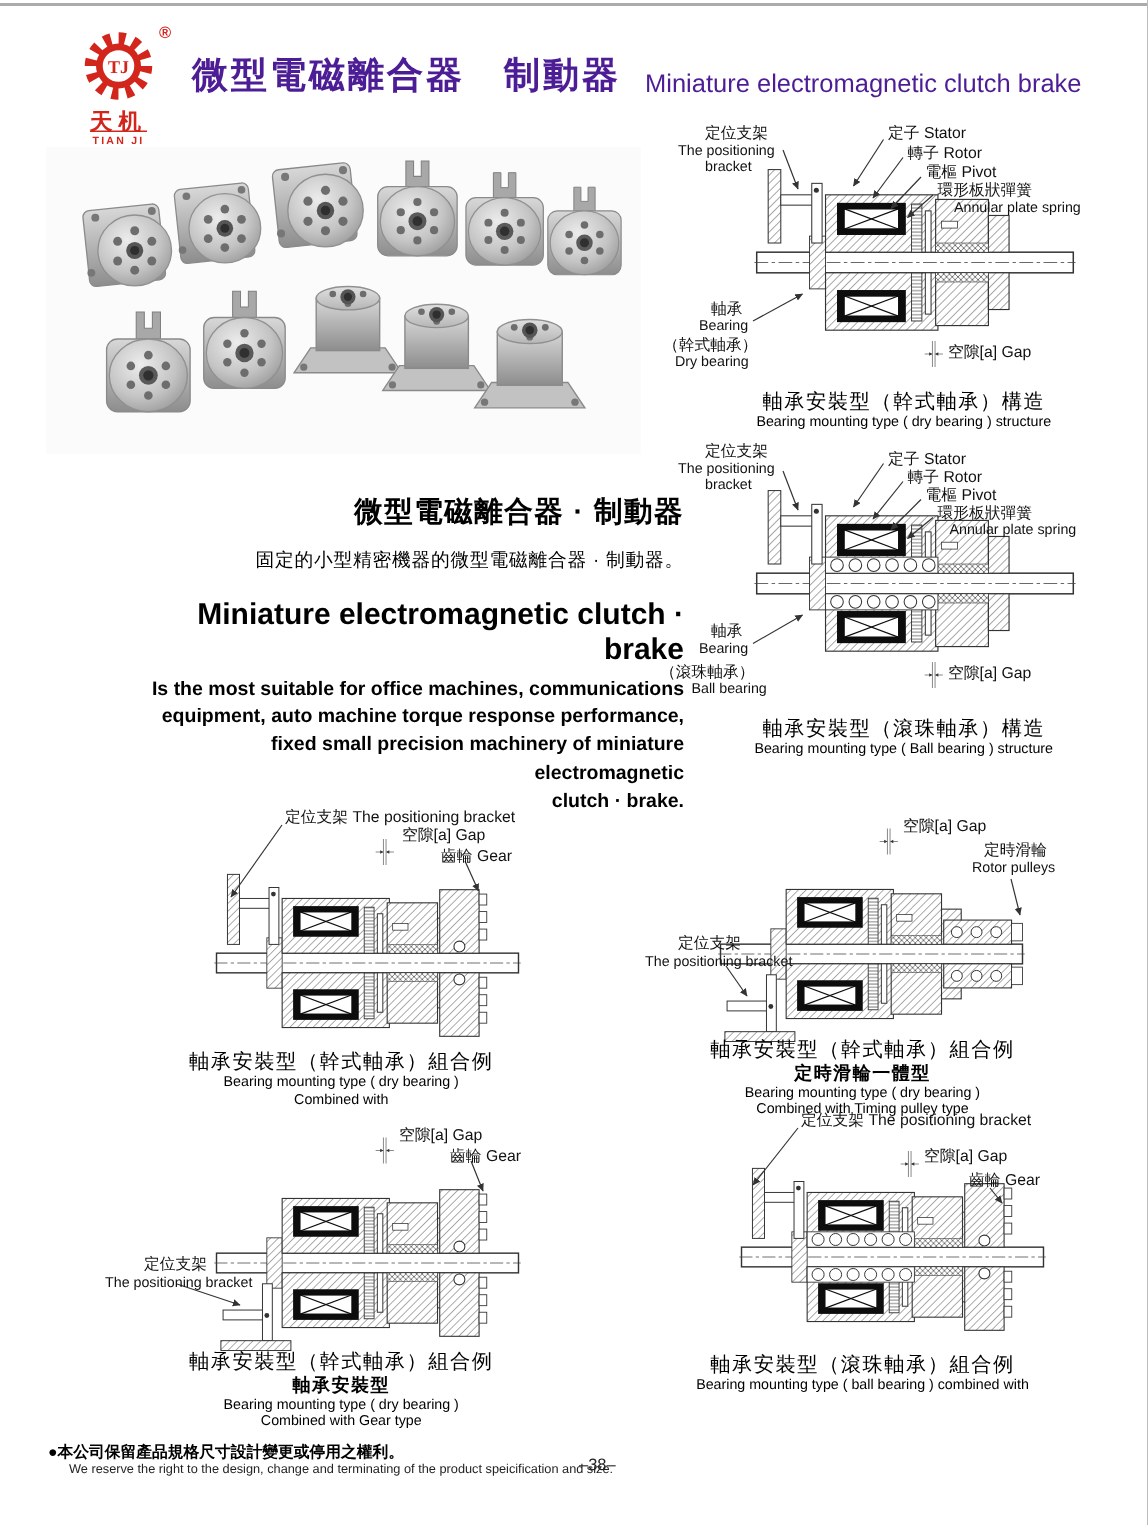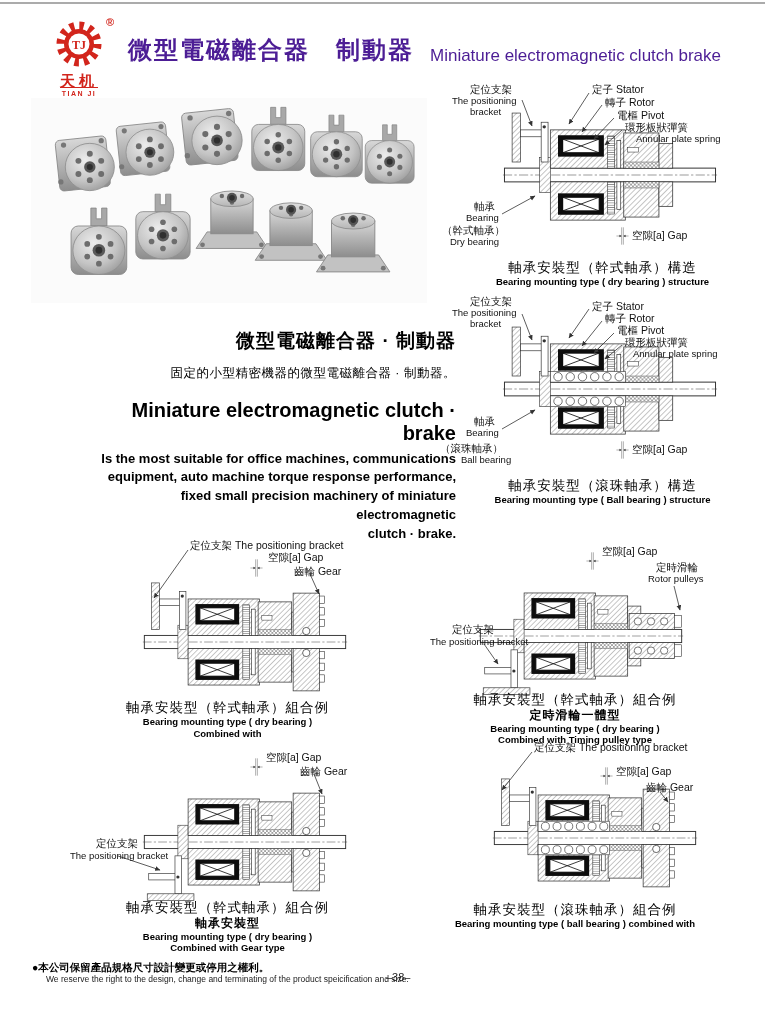--- a/index.html
+++ b/index.html
@@ -28,21 +28,21 @@
 
   
   .diag{position:absolute;}
   .diag svg.draw{position:absolute;left:0;top:0;}
   .lb{position:absolute;white-space:nowrap;font-size:9.5px;color:#111;line-height:1.1;}
   .lb.c{font-size:10.5px;}
   .cap{position:absolute;left:0;width:100%;text-align:center;line-height:1.2;}
   .cap.w290{width:290px;}
   .cap .big{font-size:13.5px;font-weight:normal;letter-spacing:1px;}
   .cap .mid{font-size:12px;font-weight:bold;letter-spacing:1px;}
-  .cap .sml{font-size:9.5px;font-weight:bold;}
+  .cap .sml{font-size:9.5px;font-weight:normal;}
   .ld line{stroke:#333;stroke-width:0.8;}
 
   #d1{left:440px;top:84px;width:325px;height:210px;}
   #d2{left:440px;top:294px;width:325px;height:218px;}
   #d3{left:60px;top:540px;width:335px;height:200px;}
   #d4{left:430px;top:540px;width:335px;height:202px;}
   #d5{left:60px;top:740px;width:335px;height:214px;}
   #d6{left:430px;top:740px;width:335px;height:214px;}
 
   

